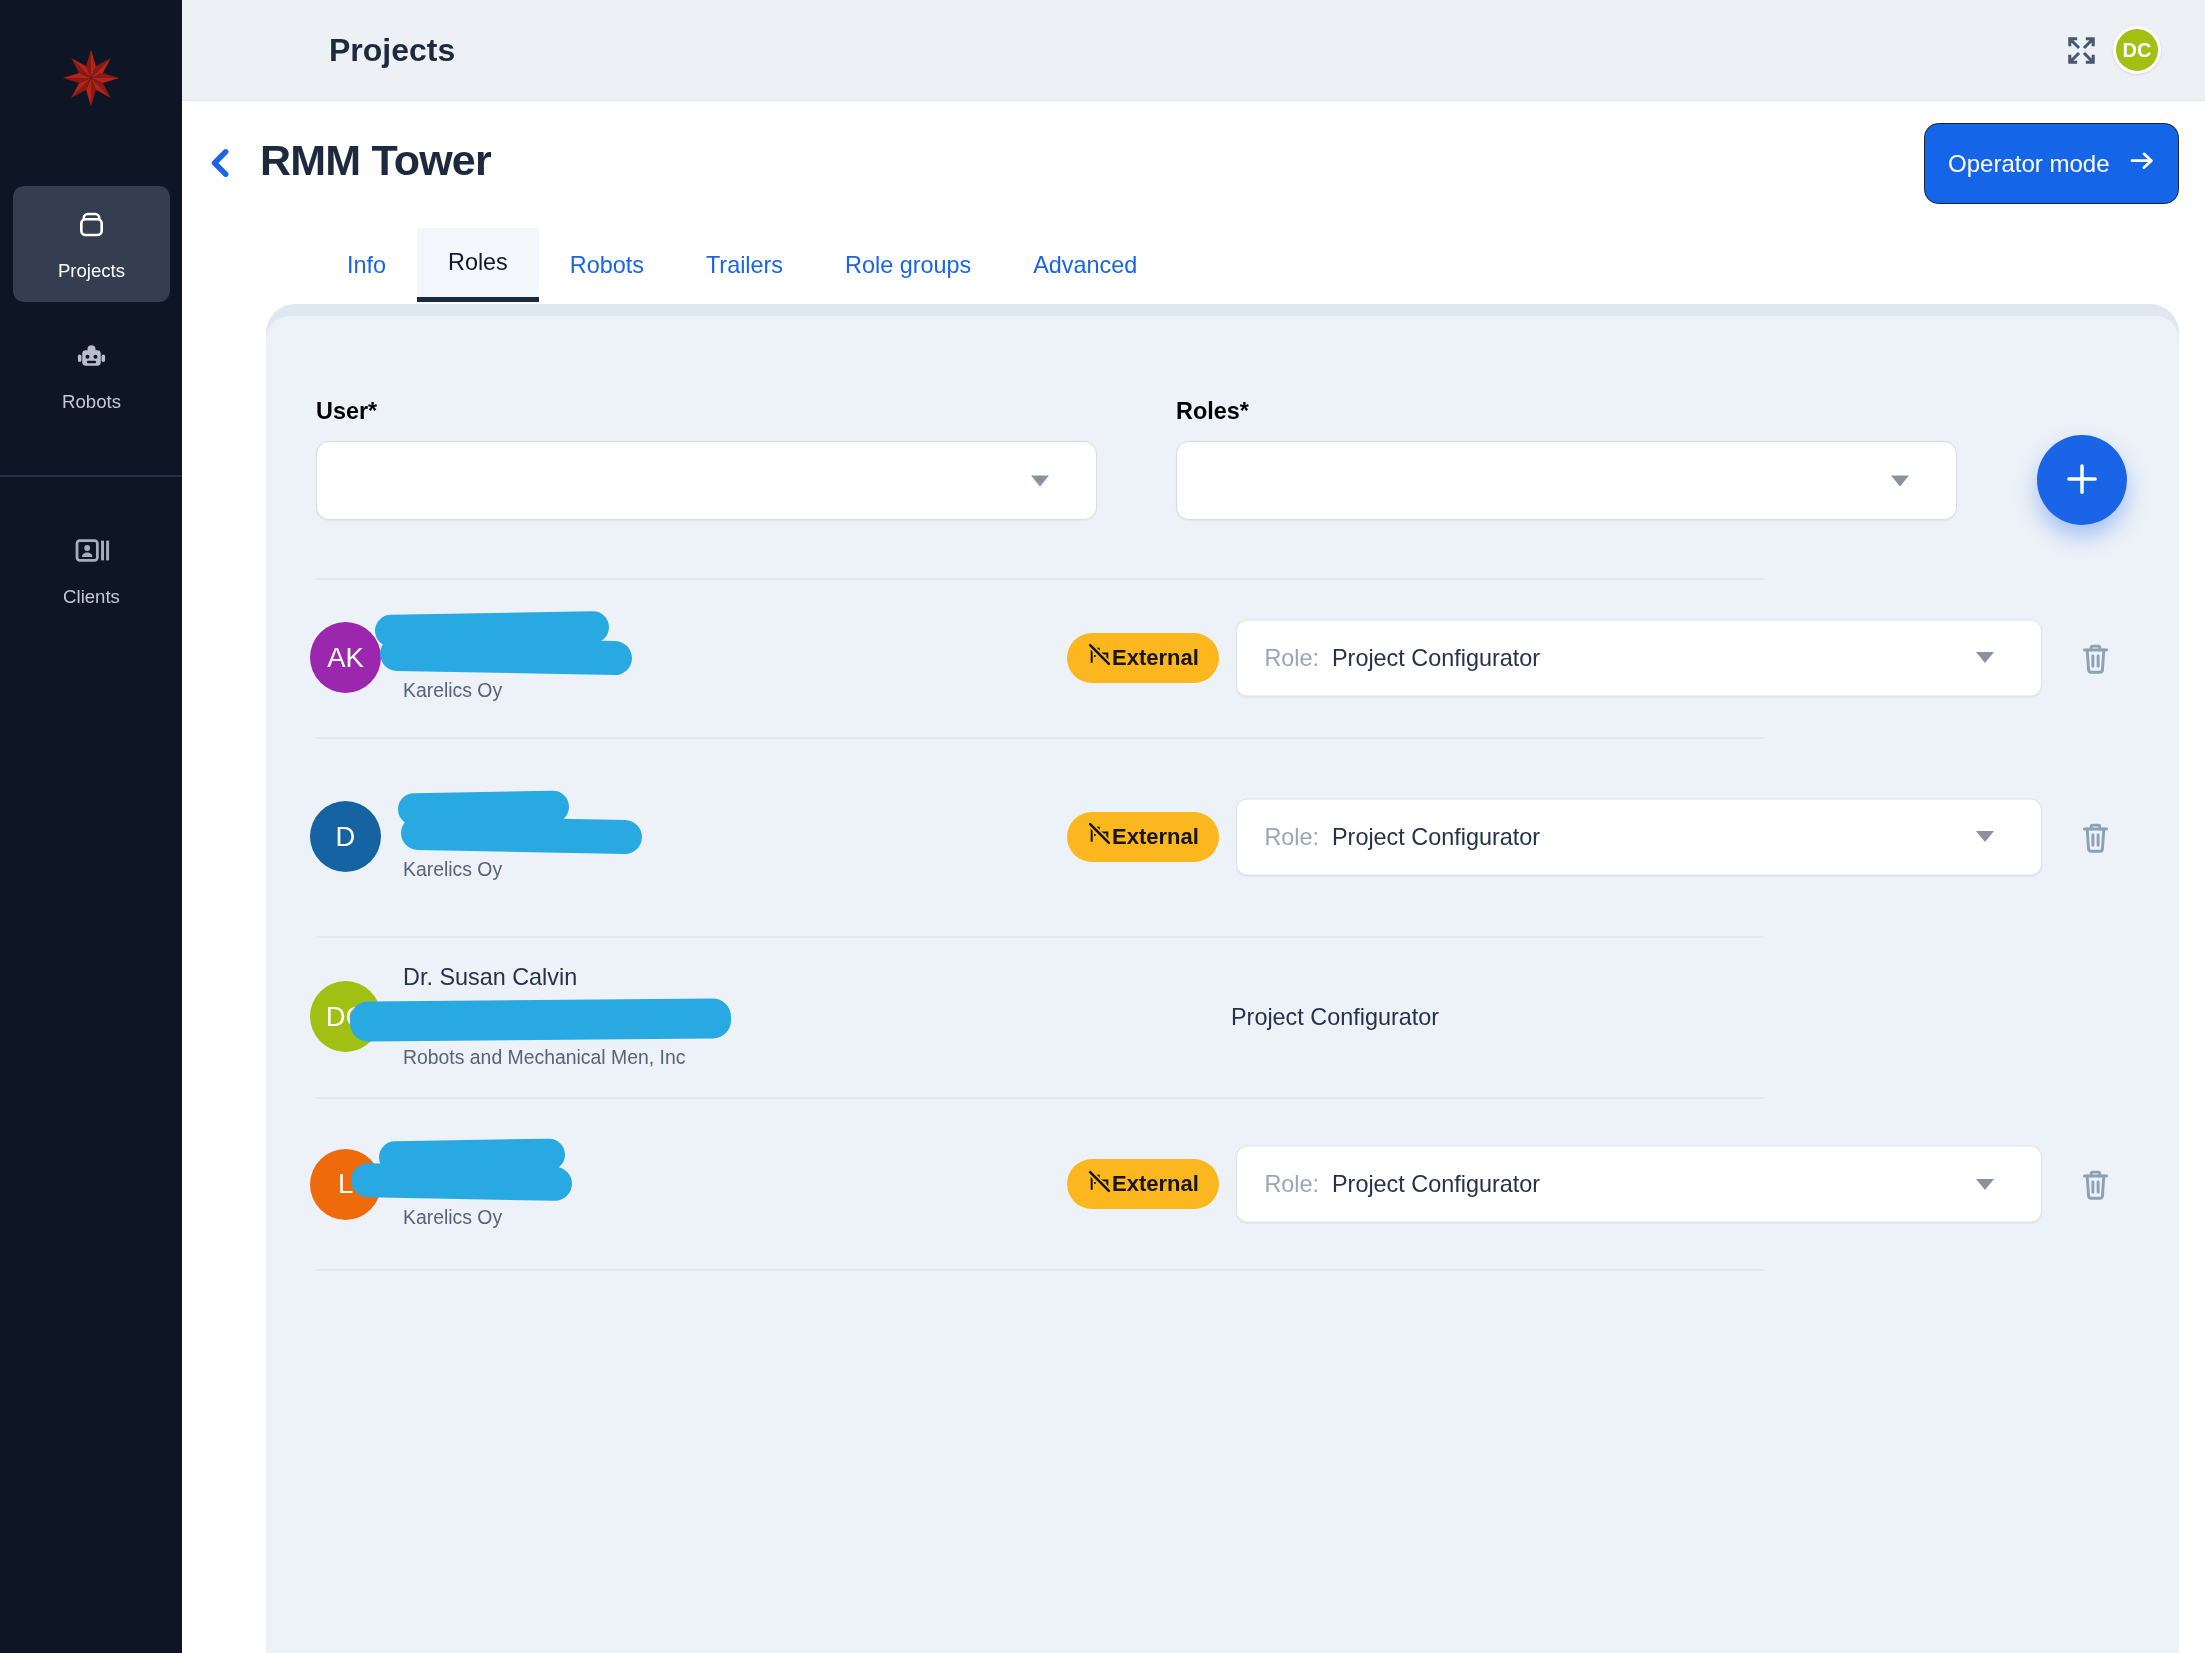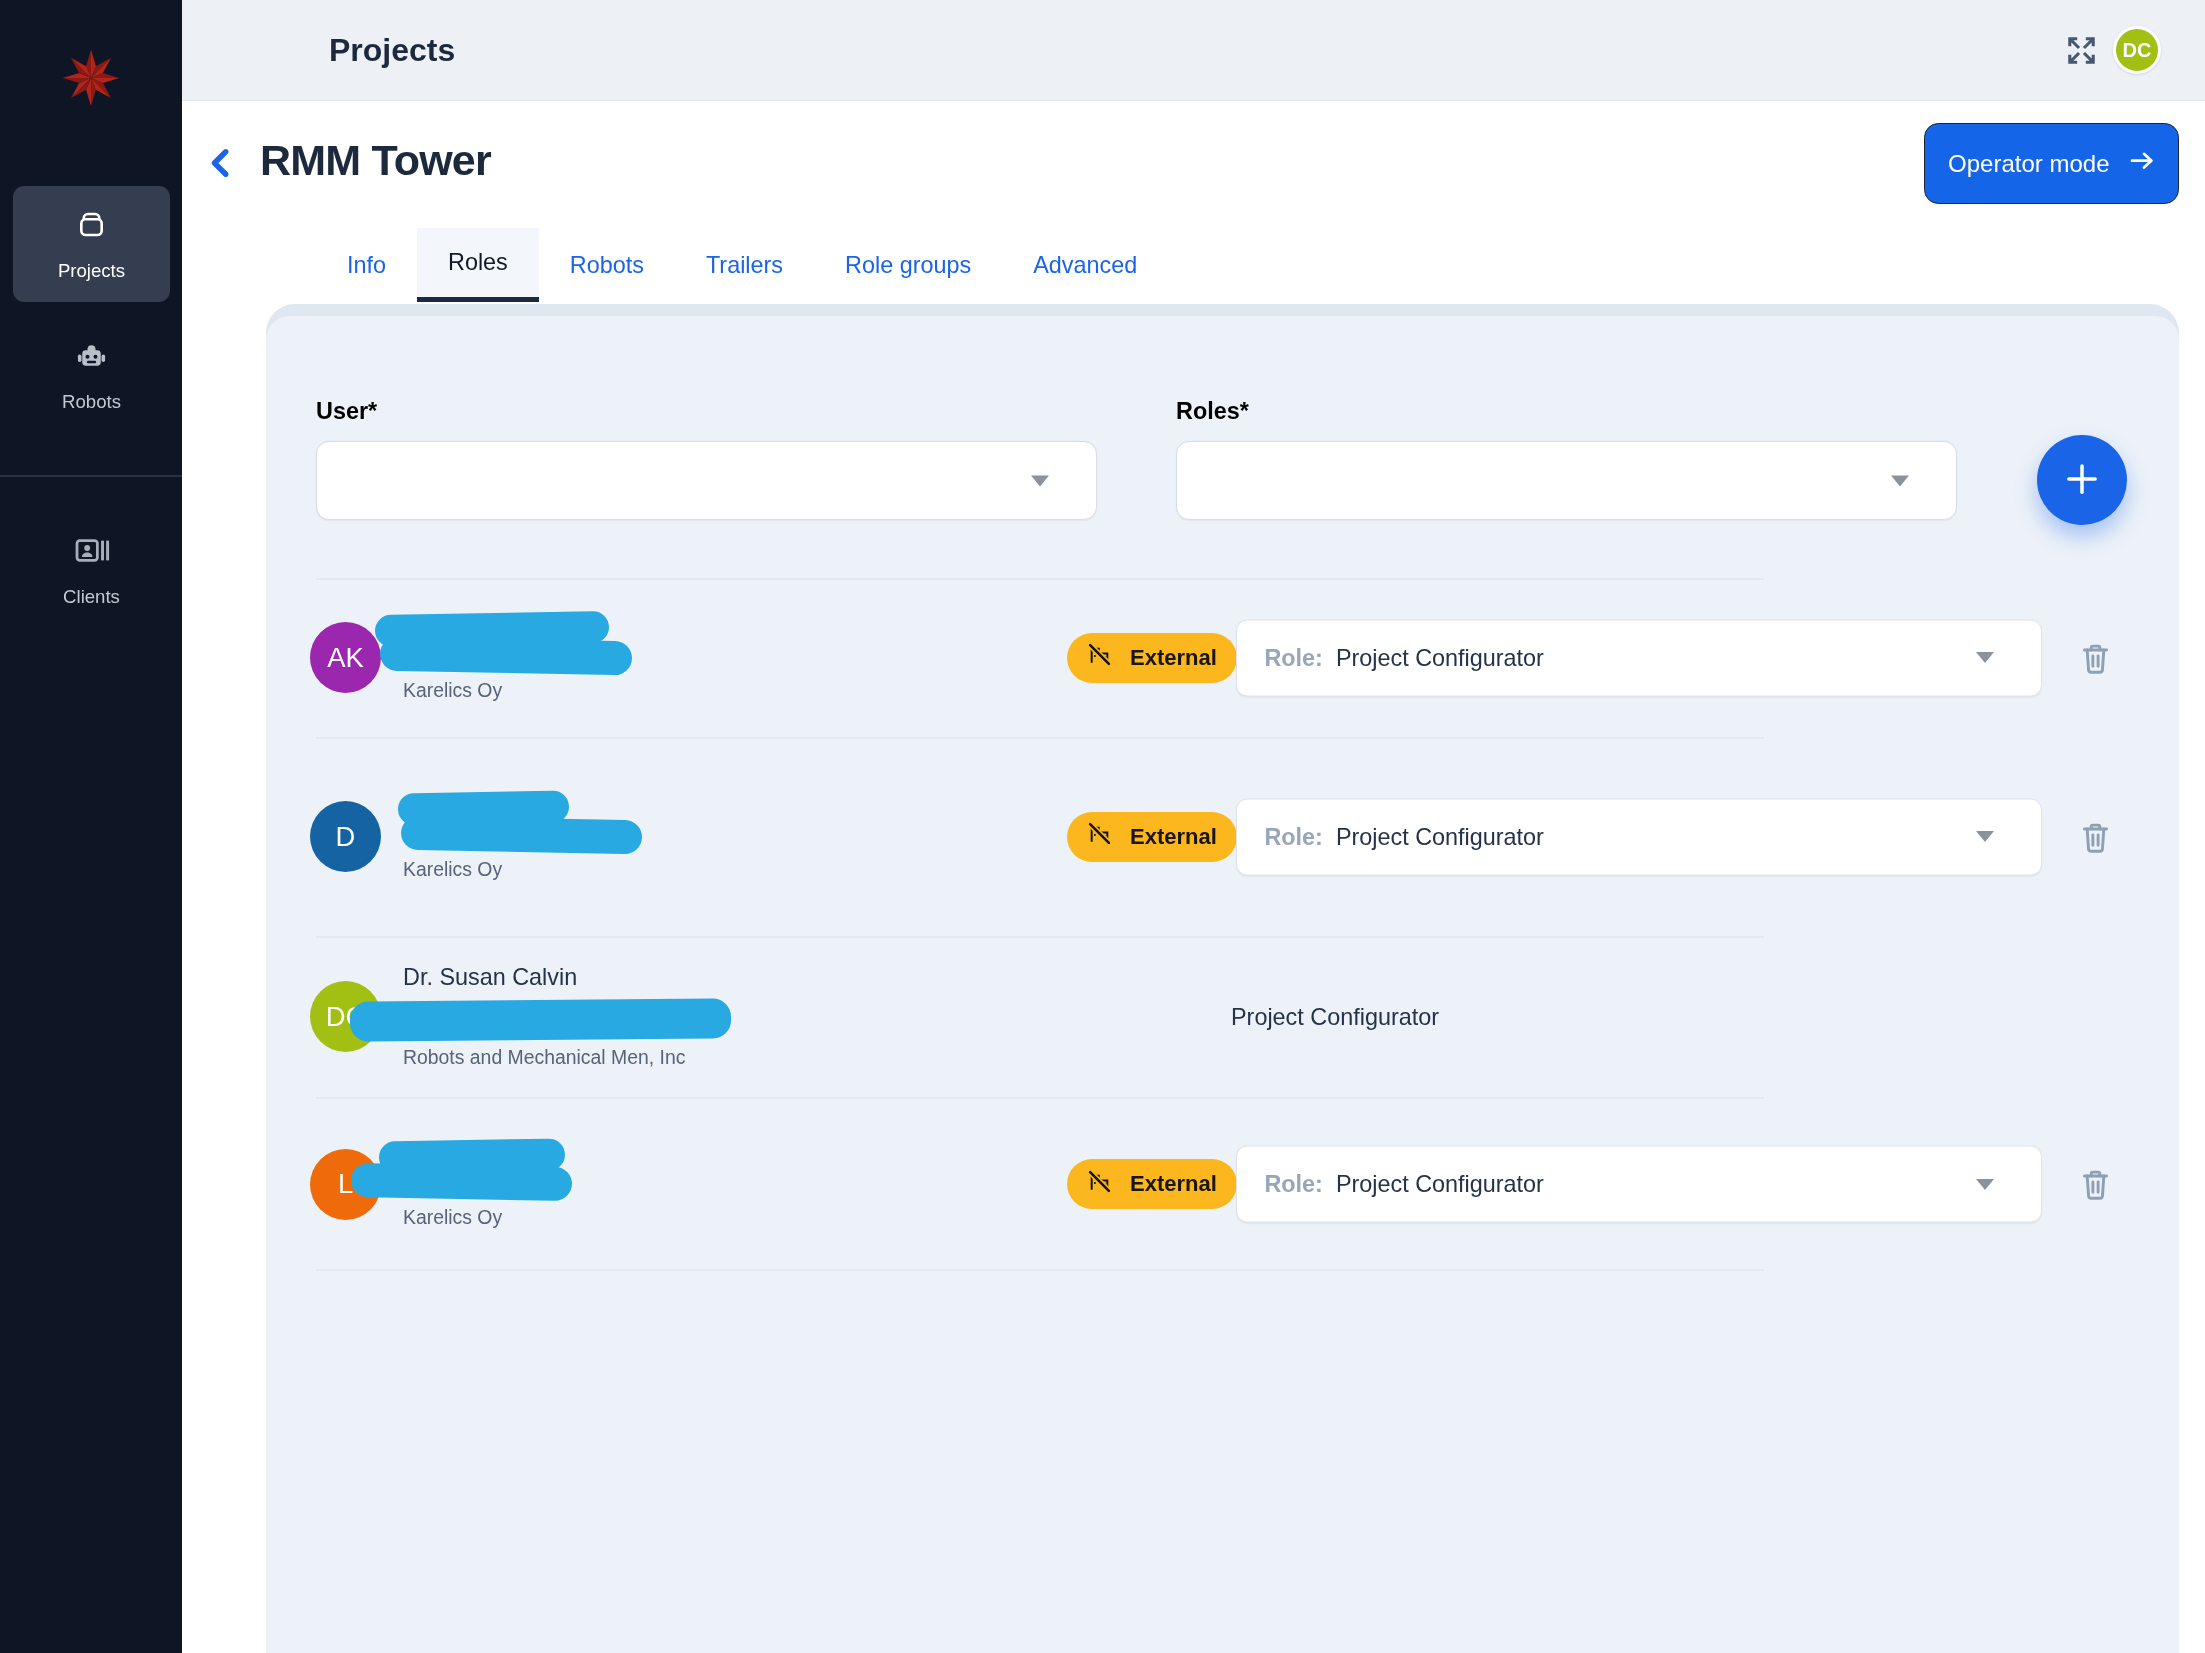--- a/index.html
+++ b/index.html
@@ -112,30 +112,30 @@
   .r1 .s2{width:252px;margin-left:-22.6px;}
   .r2 .s1{width:171px;margin-left:-4.8px;}
   .r2 .s2{width:241px;margin-left:-1.6px;}
   .r3 .s1{width:381px;height:40px;margin-left:-53px;transform:rotate(-0.5deg);}
   .r4 .s1{width:186px;margin-left:-24px;}
   .r4 .s2{width:221px;margin-left:-52px;}
 
   .ext-badge{
     position:absolute;left:801px;top:50%;transform:translateY(-50%);
     height:50px;border-radius:25px;background:var(--badge-yellow,#fbb71d);
-    display:flex;align-items:center;gap:18px;padding:0 20px;
+    display:flex;align-items:center;gap:0;padding:0 20px;
     font-size:22px;font-weight:600;color:#191511;white-space:nowrap;
   }
   .role-select{
     position:absolute;left:970px;top:50%;transform:translateY(-50%);
     width:806px;height:77px;background:#ffffff;border:1.6px solid #dee3ec;border-radius:11.3px;
     display:flex;align-items:center;padding:0 81px 0 27.4px;cursor:pointer;
     box-shadow:0 0.8px 1.6px rgba(16,24,40,.05);
   }
-  .role-prefix{color:#98a6ba;font-size:23.4px;margin-right:13px;font-weight:bold;}
+  .role-prefix{color:#98a6ba;font-size:23.4px;margin-right:13px;}
   .role-value{color:#24324a;font-size:23.4px;white-space:nowrap;}
   .role-plain{position:absolute;left:965px;top:50%;transform:translateY(-50%);
     font-size:23.4px;color:#24324a;white-space:nowrap;}
   .trash-btn{position:absolute;left:1811px;top:50%;transform:translateY(-50%);
     width:37px;height:37px;cursor:pointer;}
 </style>
 </head>
 <body>
 
 <div class="sidebar">

